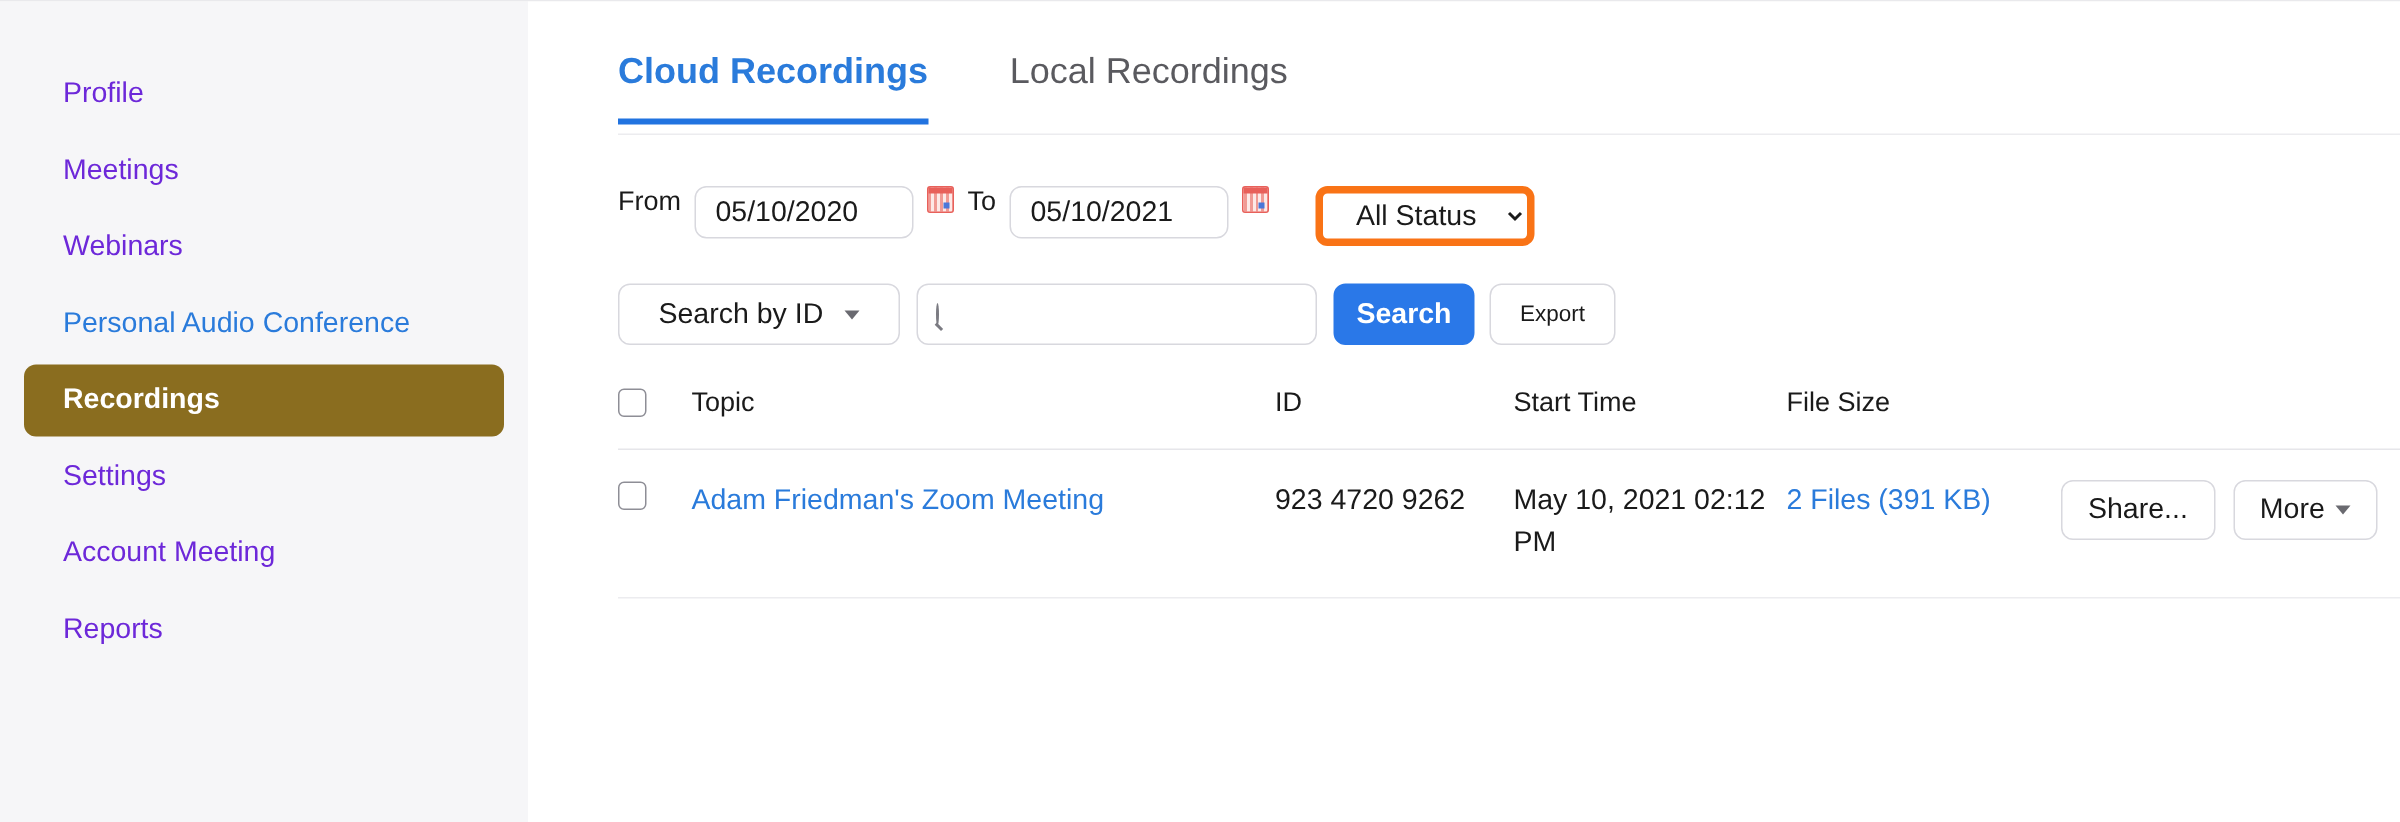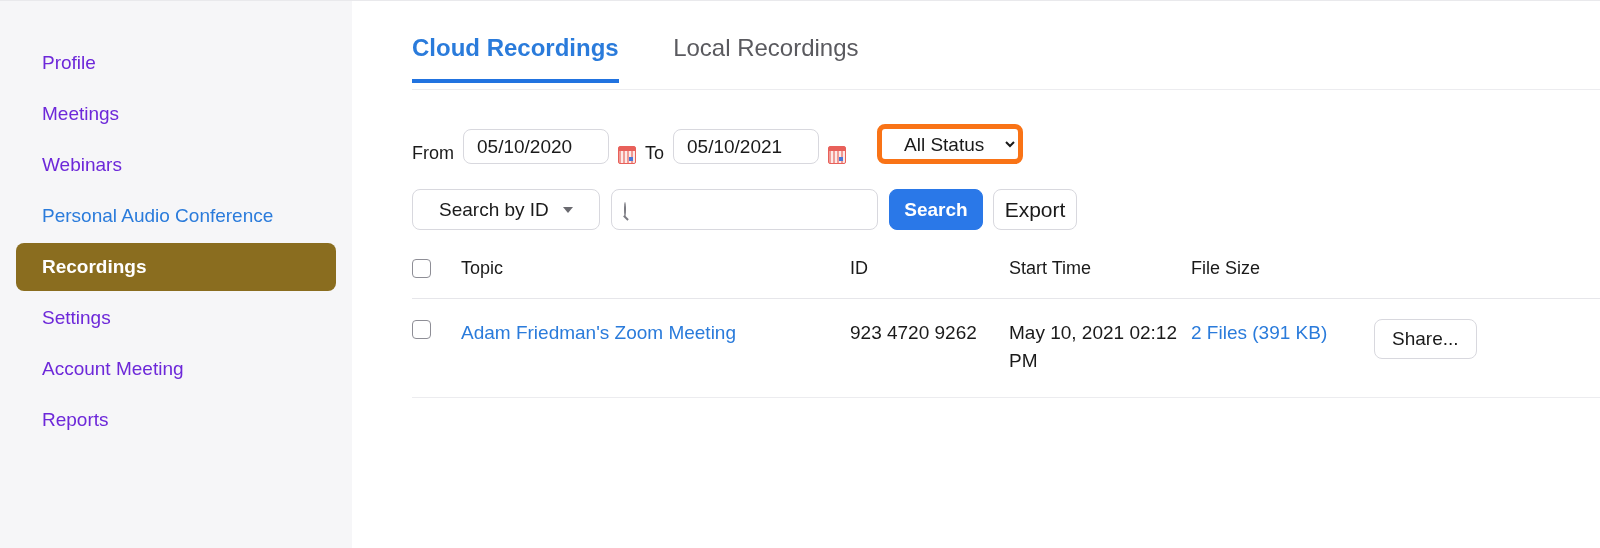--- a/index.html
+++ b/index.html
@@ -84,21 +84,21 @@
   }
   .tab.active:after {
     content: "";
     position: absolute;
     left: 0; right: 0; bottom: 0;
     height: 4px;
     background: #2173e0;
   }
 
   
-  .row { padding-left: 60px; display: flex; align-items: flex-end; }
+  .row { padding-left: 60px; display: flex; align-items: flex-start; }
   #filter-row { margin-top: 34px; }
   .fld-label {
     font-size: 18px;
     color: #1a1a1a;
     margin-right: 9px;
   }
   .date-input {
     width: 146px; height: 35px;
     border: 1px solid #d8d8de;
     border-radius: 8px;
@@ -200,21 +200,21 @@
     cursor: pointer;
   }
   .btn-default {
     height: 41px;
     min-width: 84px;
     margin-left: 10px;
     background: #ffffff;
     border: 1px solid #d8d8de;
     border-radius: 8px;
     color: #1a1a1a;
-    font-size: 21px;
+    font-size: 15px;
     font-family: "Liberation Sans", sans-serif;
     cursor: pointer;
   }
 
   
   #delete-row { margin-top: 22px; }
   .btn-del {
     height: 40px;
     padding: 0 18px;
     background: #ffffff;
@@ -384,19 +384,23 @@
       <div class="trow">
         <div class="c-check">
           <span class="cbox"></span>
         </div>
         <div class="c-topic cell link">Adam Friedman's Zoom Meeting</div>
         <div class="c-id cell">923 4720 9262</div>
         <div class="c-time cell">May 10, 2021 02:12 PM</div>
         <div class="c-size cell link">2 Files (391 KB)</div>
         <div class="c-act">
           <button class="btn-row">Share...</button>
+          <button class="btn-row">
+            <span>More</span>
+            <span class="caret-down"></span>
+          </button>
         </div>
       </div>
 
     </div>
 
   </section>
 </div>
 
 </body></html>

